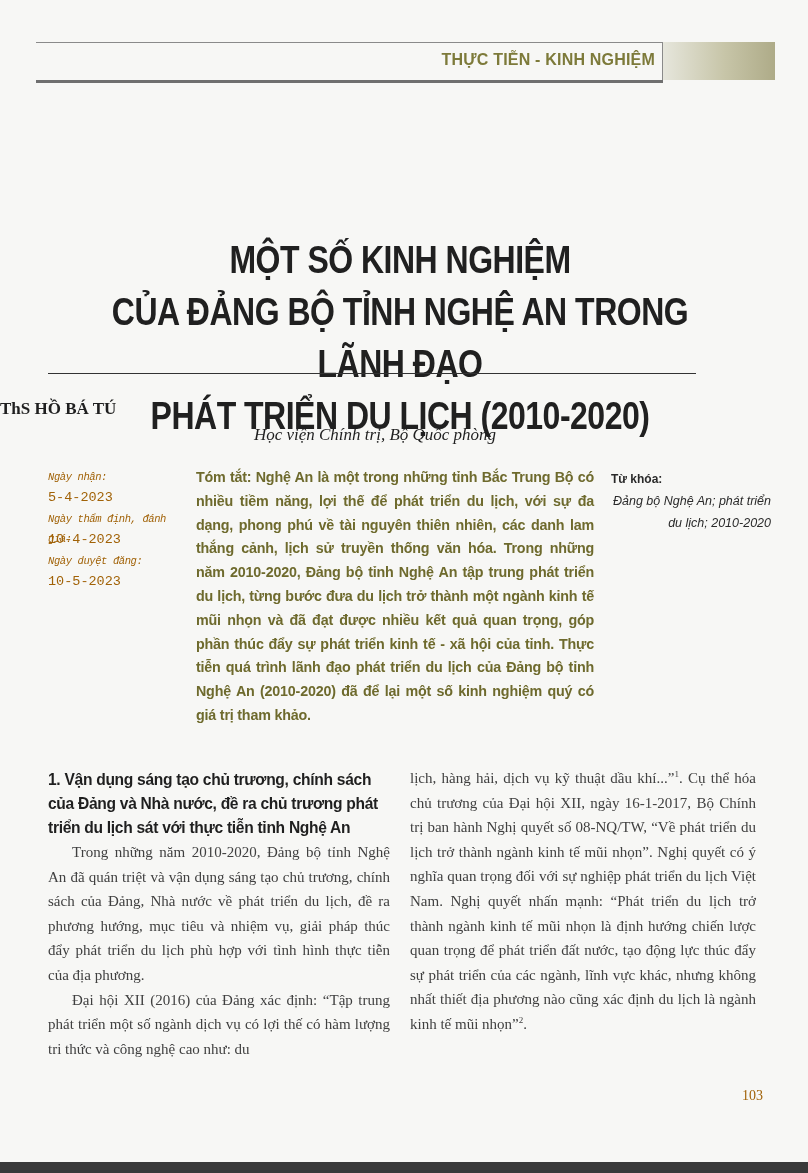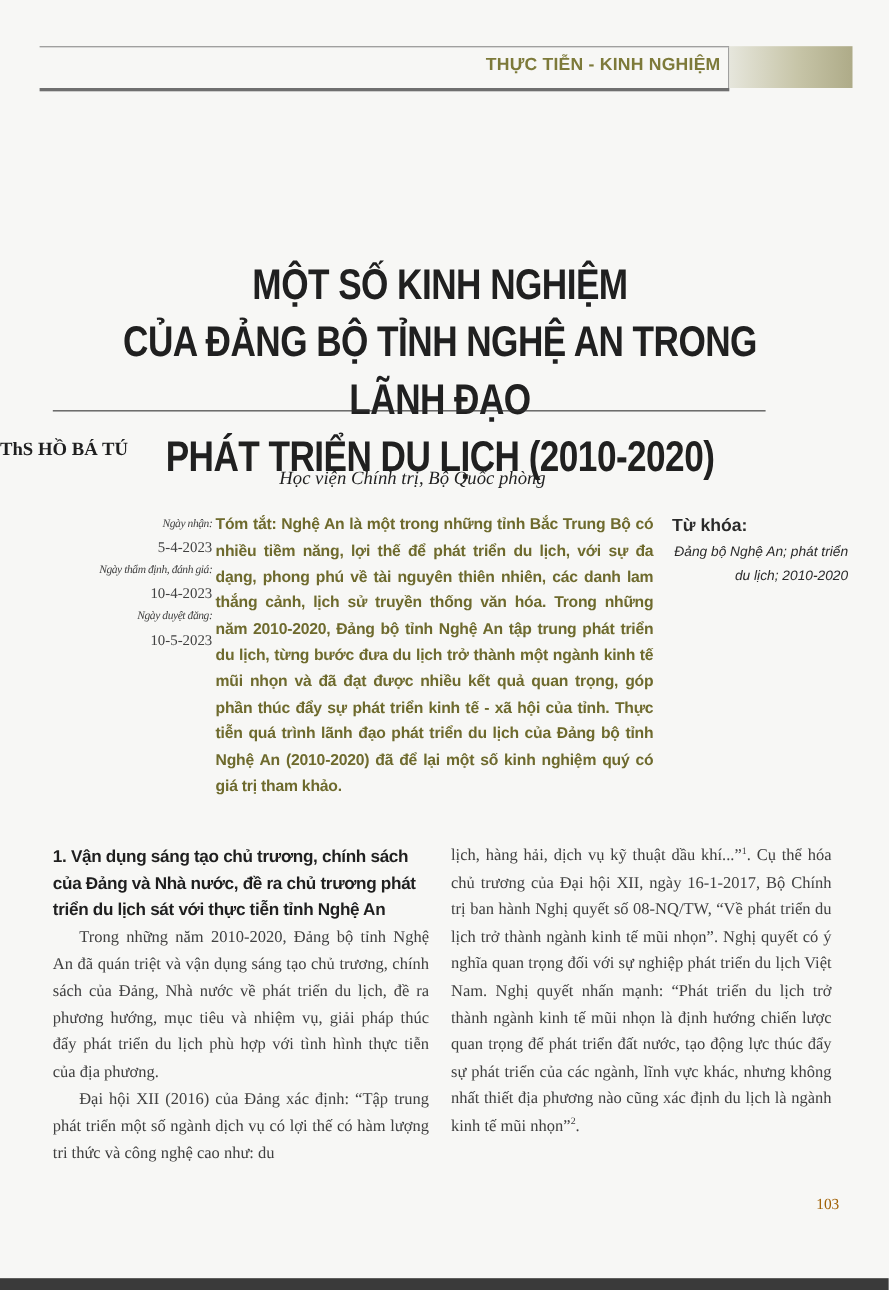--- a/index.html
+++ b/index.html
@@ -50,39 +50,39 @@
       position: absolute; left: 0; width: 808px; top: 399px; text-align: left;
       font-family: "Liberation Serif", serif; font-weight: bold; font-size: 17px;
     }
     .affiliation {
       position: absolute; left: 0; width: 750px; top: 425px; text-align: center;
       font-family: "Liberation Serif", serif; font-style: italic; font-size: 17px;
     }
 
     .meta {
       position: absolute; left: 48px; top: 467px; width: 145px;
-      font-family: Liberation Serif, serif; color: #404040; text-align: right;
+      font-family: Liberation Mono, monospace; color: #a16207;
     }
     .meta .lbl { font-style: italic; font-size: 10.5px; letter-spacing: -0.4px; line-height: 20px; height: 20px; }
     .meta .val { font-size: 13.5px; line-height: 21px; height: 22px; }
 
     .abstract {
       position: absolute; left: 196px; top: 466px; width: 398px;
       font-family: "Liberation Sans", sans-serif;
       font-weight: bold; font-size: 14.3px; line-height: 23.8px;
       color: #6e6a2d;
       text-align: justify;
       letter-spacing: -0.2px;
     }
 
     .keywords {
       position: absolute; left: 611px; top: 468px; width: 160px;
       font-family: "Liberation Sans", sans-serif; color: #2a2a2a;
     }
-    .keywords .kw-title { font-weight: bold; font-size: 16px; line-height: 22px; }
+    .keywords .kw-title { font-weight: bold; font-size: 12px; line-height: 22px; }
     .keywords .kw-body { font-style: italic; font-size: 12.5px; line-height: 22px; text-align: right; }
 
     .col-left {
       position: absolute; left: 48px; top: 768px; width: 342px;
     }
     .col-right {
       position: absolute; left: 410px; top: 766px; width: 346px;
     }
     .section-heading {
       font-family: "Liberation Sans", sans-serif; font-weight: bold;

